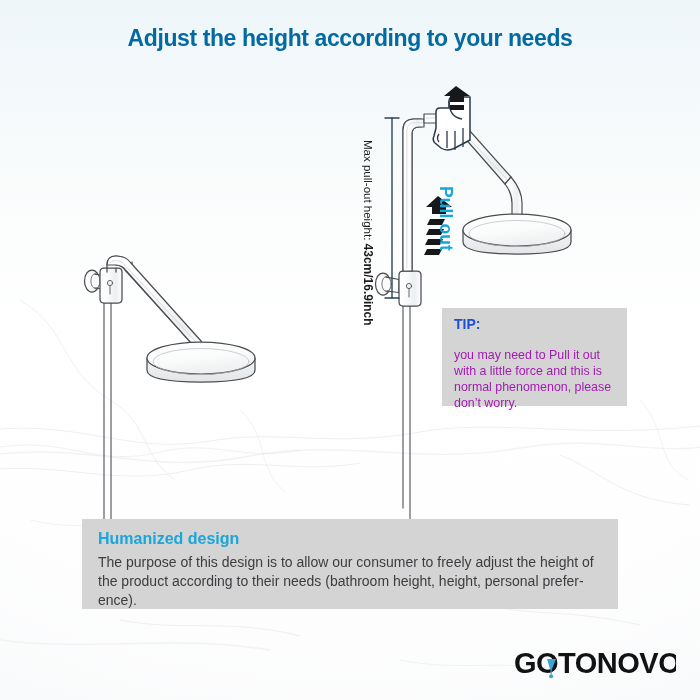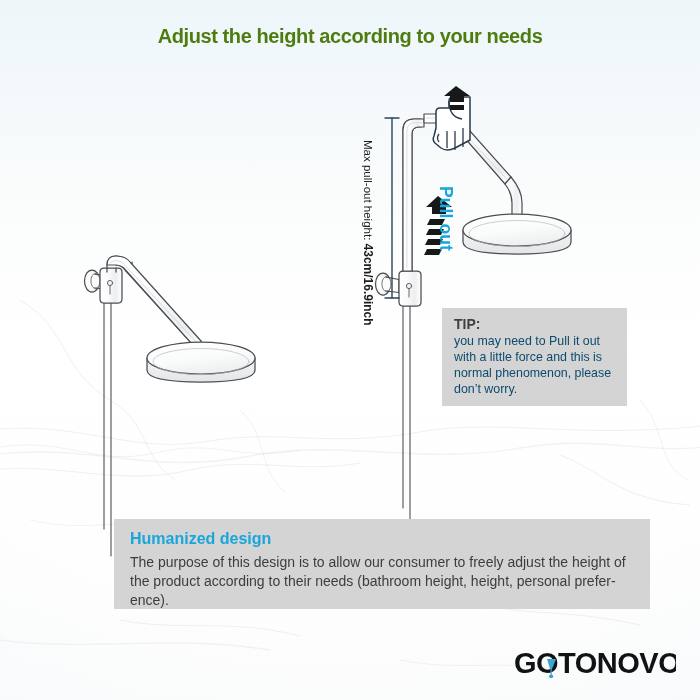--- a/index.html
+++ b/index.html
@@ -33,24 +33,24 @@
     inset: 0;
     background: radial-gradient(120% 90% at 50% 40%, rgba(255,255,255,0) 55%, rgba(238,243,246,.55) 100%);
   }
 
   
   .title {
     position: absolute;
     left: 0; right: 0;
     top: 25px;
     text-align: center;
-    font-size: 20px;
+    font-size: 23px;
     font-weight: 700;
     letter-spacing: -0.4px;
-    color: #4d7c0f;
+    color: #0369a1;
     white-space: nowrap;
   }
 
   
   .art {
     position: absolute;
     left: 0; top: 0;
     width: 700px; height: 700px;
   }
 
@@ -88,43 +88,42 @@
     position: absolute;
     left: 442px;
     top: 308px;
     width: 185px;
     height: 98px;
     background: #d4d4d4;
     padding: 9px 12px 0 12px;
     box-sizing: border-box;
   }
   .tip-title {
-    color: #404040;
+    color: #1d4ed8;
     font-weight: 700;
     font-size: 14px;
     line-height: 1.1;
-    margin-bottom: 2px;
+    margin-bottom: 16px;
   }
   .tip-body {
-    color: #0c4a6e;
+    color: #a21caf;
     font-size: 12.4px;
     line-height: 1.28;
   }
 
   
   .panel {
     position: absolute;
     left: 82px;
     top: 519px;
     width: 536px;
     height: 90px;
     background: #d4d4d4;
     padding: 11px 16px 0 16px;
     box-sizing: border-box;
-    margin-left: 32px;
   }
   .panel-title {
     color: #18a6db;
     font-weight: 700;
     font-size: 16px;
     line-height: 1.15;
     margin-bottom: 5px;
   }
   .panel-body {
     color: #3b3d40;

